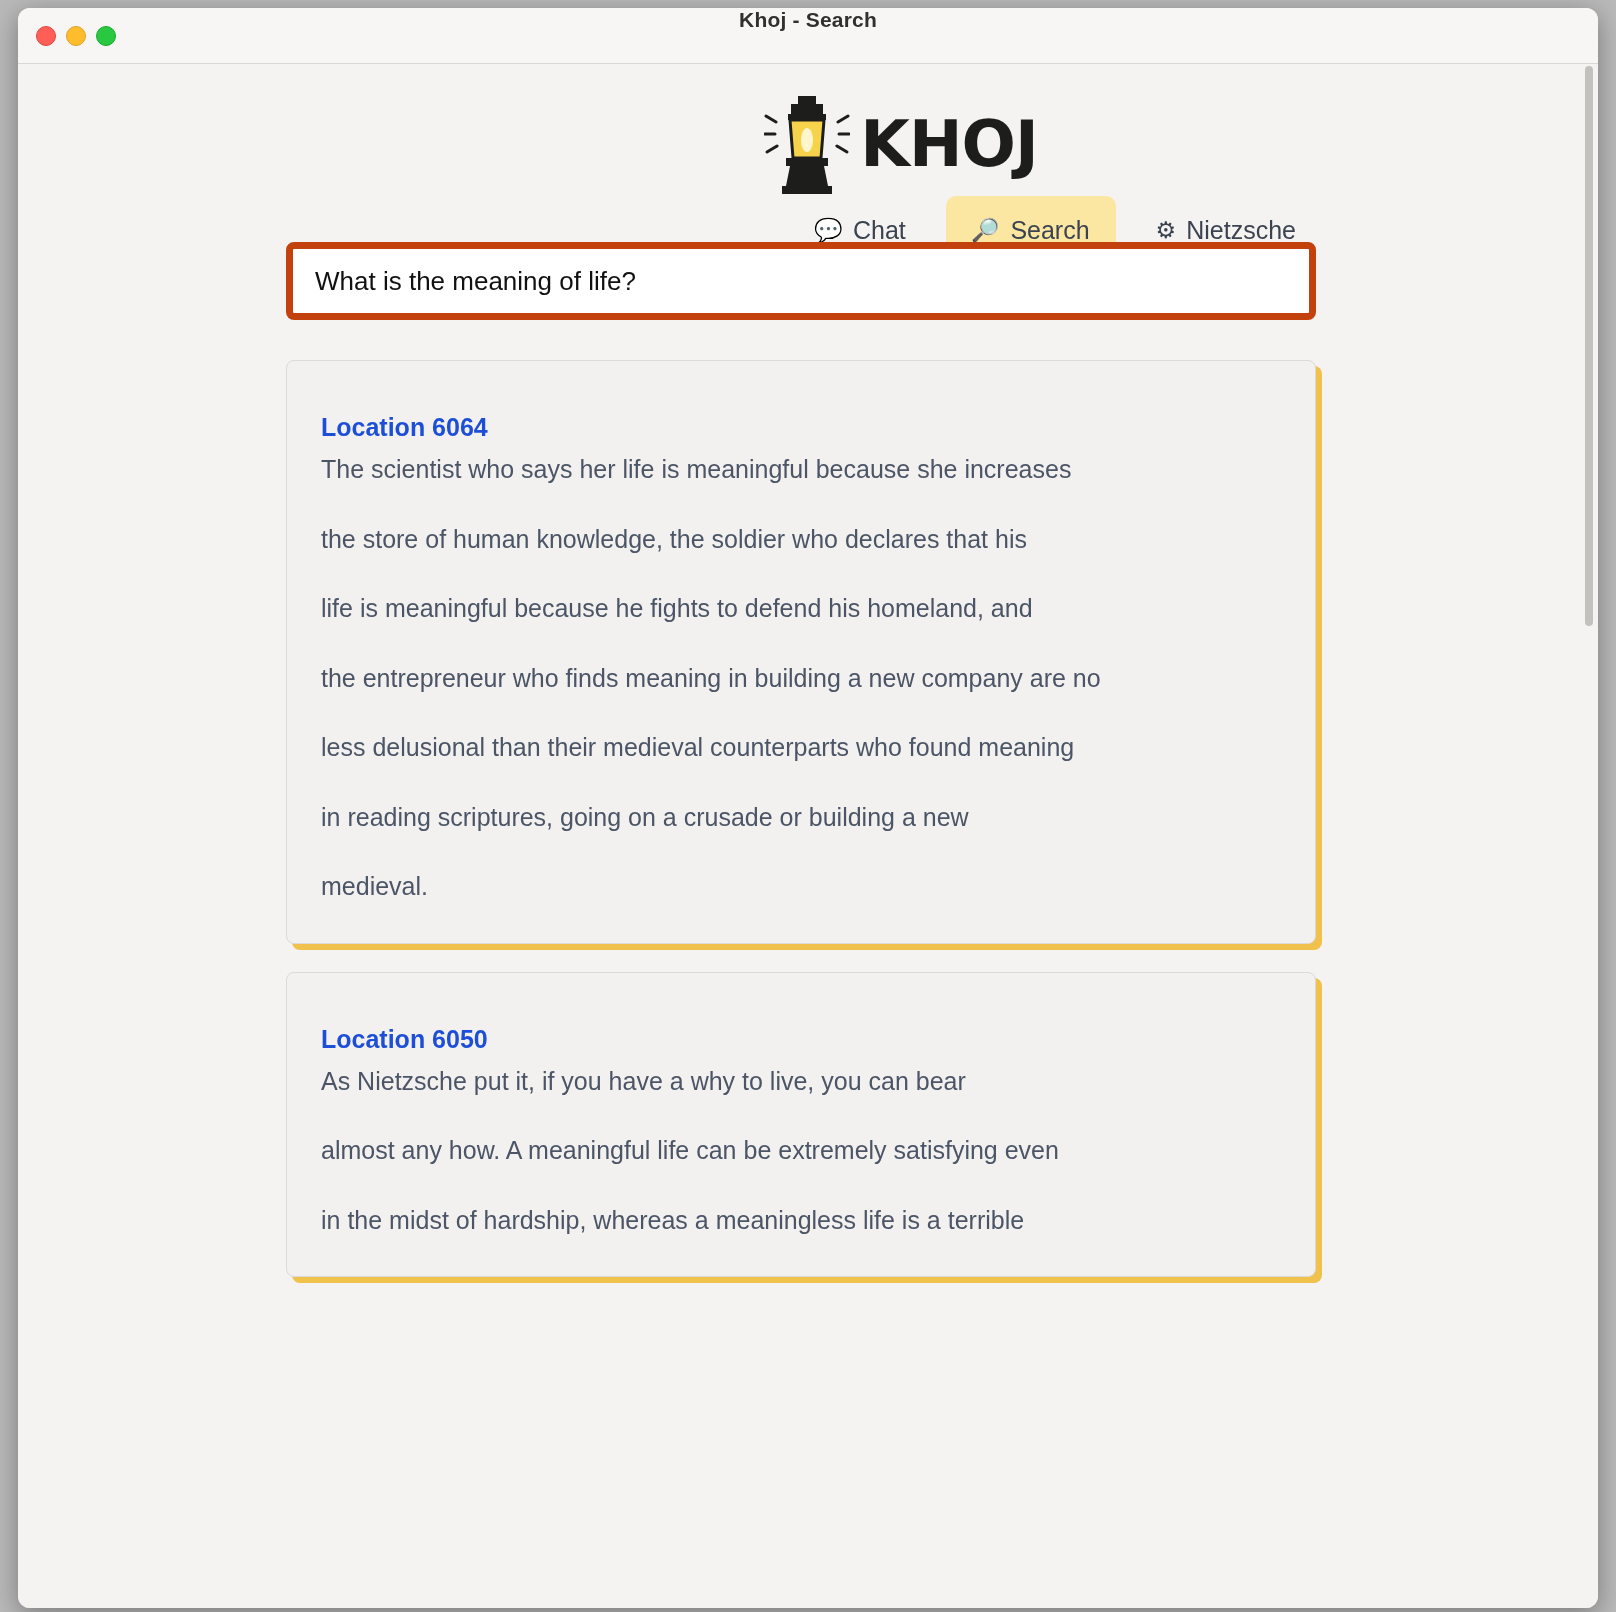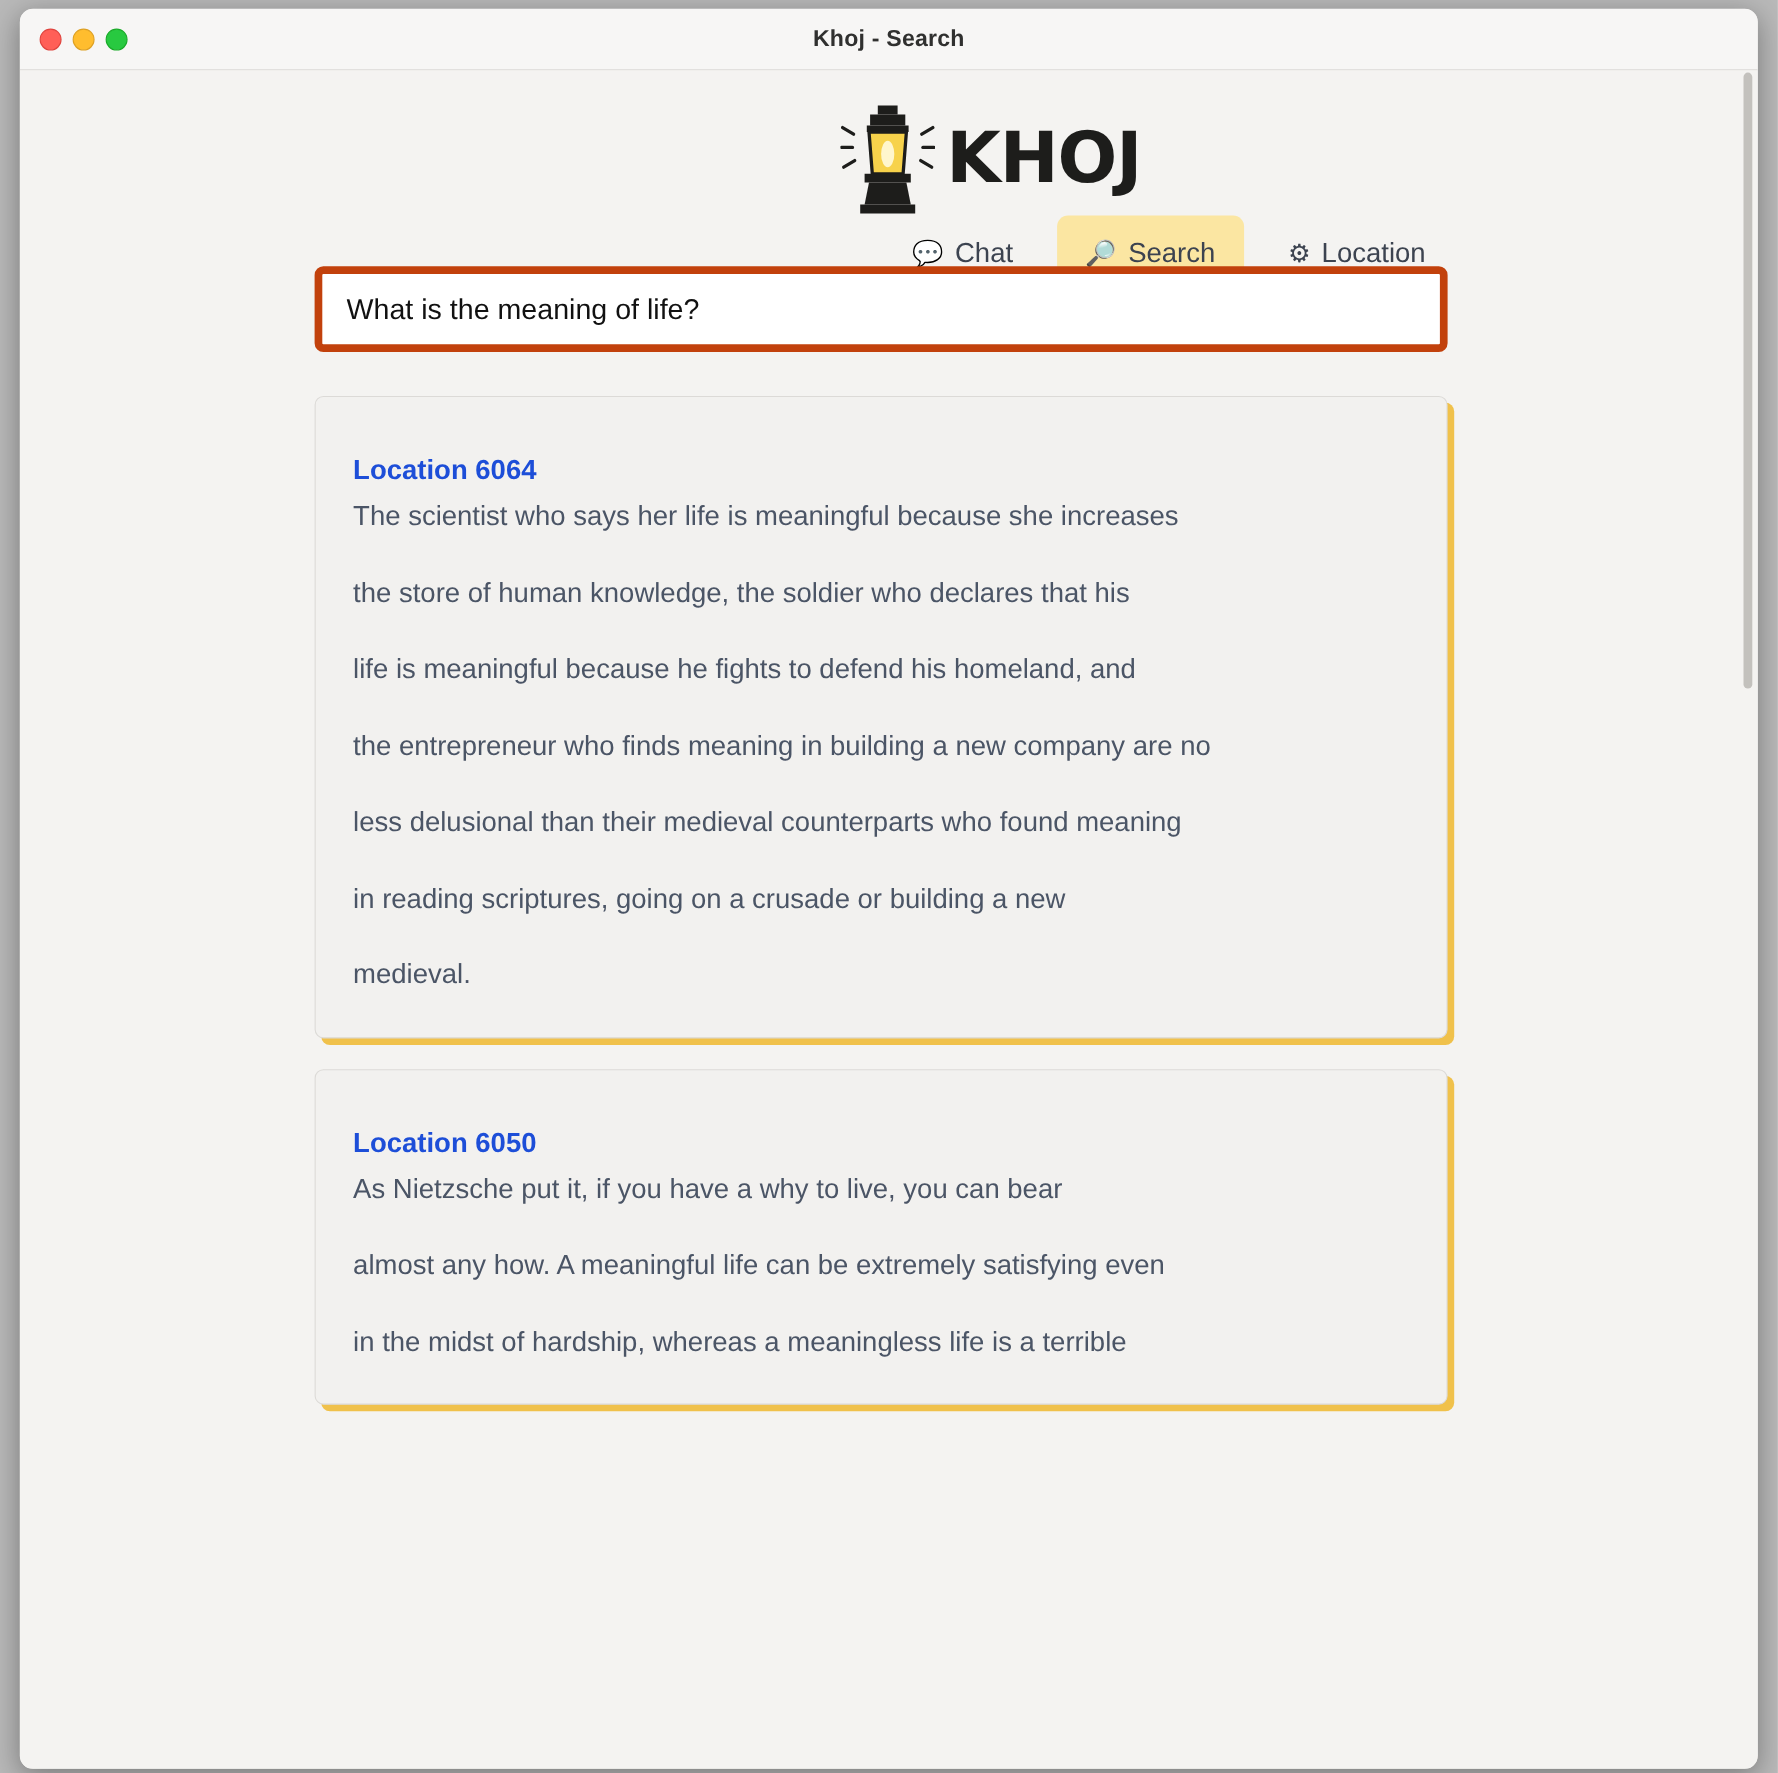--- a/index.html
+++ b/index.html
@@ -21,21 +21,21 @@
     flex-direction: column;
   }
   
   #titlebar {
     position: relative;
     height: 56px;
     flex: 0 0 56px;
     background: #f7f6f5;
     border-bottom: 1px solid #d9d7d4;
     display: flex;
-    align-items: center;
+    align-items: flex-start;
   }
   #traffic {
     position: absolute;
     left: 18px; top: 50%;
     transform: translateY(-50%);
     display: flex;
     gap: 10px;
   }
   .dot { width: 20px; height: 20px; border-radius: 50%; display:block; }
   .dot.close { background: #ff5f57; border: 1px solid #e0443e; }
@@ -212,21 +212,21 @@
           <div class="nav-item">
             <span class="nav-icon">💬</span>
             <span>Chat</span>
           </div>
           <div class="nav-item active">
             <span class="nav-icon">🔎</span>
             <span>Search</span>
           </div>
           <div class="nav-item">
             <span class="nav-icon">⚙</span>
-            <span>Location</span>
+            <span>Nietzsche</span>
           </div>
         </div>
       </div>
 
       <div id="search-row">
         <input id="search-input" type="text" value="What is the meaning of life?" style="">
       </div>
 
       <div id="results">
 

